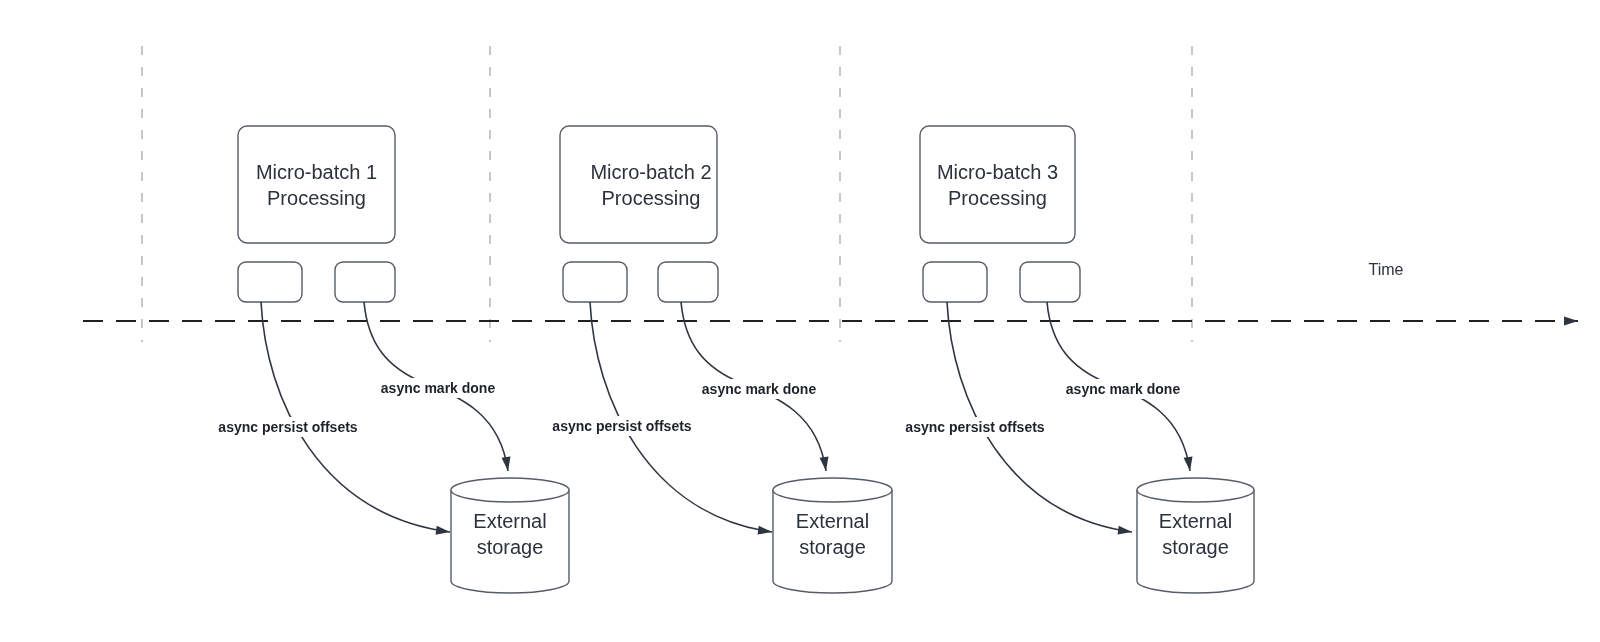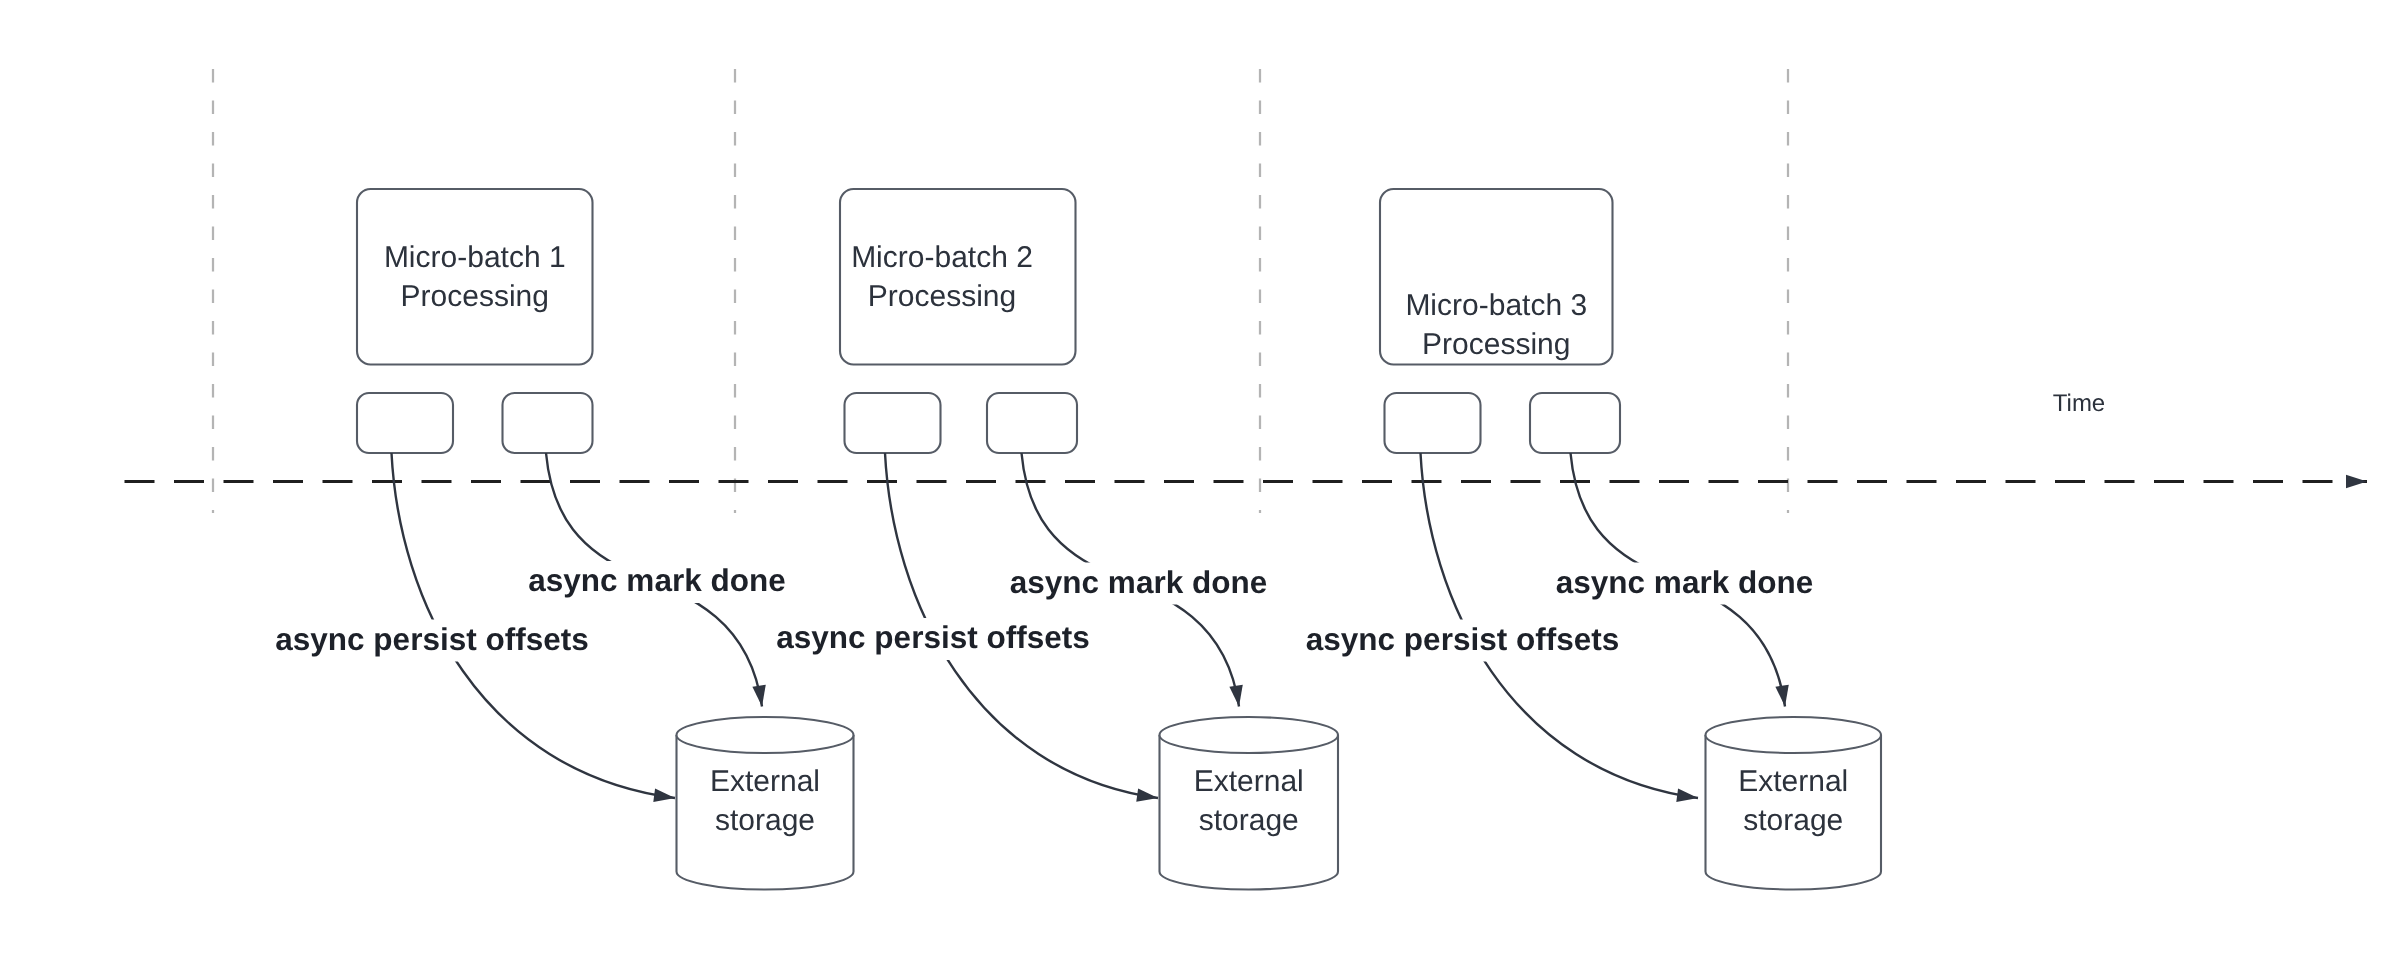--- a/index.html
+++ b/index.html
@@ -43,21 +43,21 @@
     display:flex;
     flex-direction:column;
     align-items:center;
     justify-content:center;
   }
   .edge-label{
     position:absolute;
     transform:translate(-50%,-50%);
     background:var(--background);
     color:var(--label-text);
-    font-size:21px;
+    font-size:14px;
     font-weight:bold;
     white-space:nowrap;
     padding:2px 5px;
   }
   .time-label{
     position:absolute;
     transform:translate(-50%,-50%);
     color:var(--shape-text);
     font-size:16px;
     white-space:nowrap;
@@ -110,25 +110,25 @@
       <ellipse class="shape" cx="1195.5" cy="490" rx="58.5" ry="12"></ellipse>
     </g>
     <path class="flow" d="M947,302 C952,400 1006,515 1132,532" marker-end="url(#arrow)"></path>
     <path class="flow" d="M1047,302 C1051,345 1071,368 1107,383 C1145,398 1182,414 1190,471" marker-end="url(#arrow)"></path>
   </svg>
 
   <div class="txt box-title" style="left:238px;top:143px;width:157px;height:83px;border-radius:29px;">
     <span>Micro-batch 1</span>
     <span>Processing</span>
   </div>
-  <div class="txt box-title" style="left:560px;top:126px;width:136px;height:117px;">
+  <div class="txt box-title" style="left:583px;top:126px;width:136px;height:117px;">
     <span>Micro-batch 2</span>
     <span>Processing</span>
   </div>
-  <div class="txt box-title" style="left:920px;top:126px;width:155px;height:117px;justify-content:flex-end;">
+  <div class="txt box-title" style="left:920px;top:126px;width:155px;height:117px;">
     <span>Micro-batch 3</span>
     <span>Processing</span>
   </div>
 
   <div class="txt box-title" style="left:450px;top:506px;width:120px;height:56px;">
     <span>External</span>
     <span>storage</span>
   </div>
   <div class="txt box-title" style="left:772px;top:506px;width:121px;height:56px;">
     <span>External</span>

